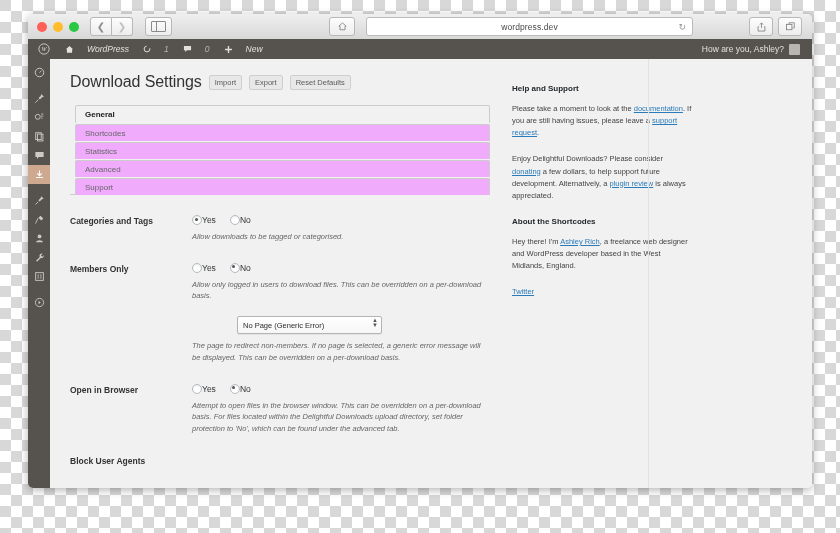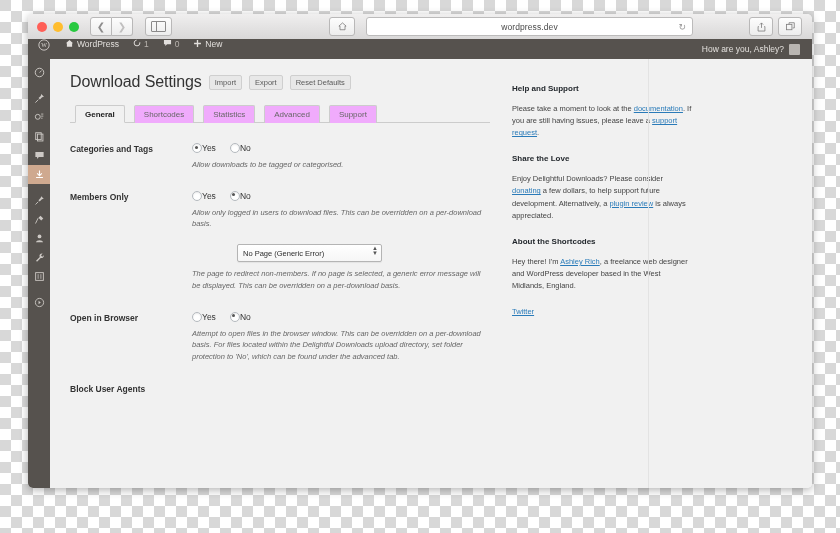--- a/index.html
+++ b/index.html
@@ -66,21 +66,21 @@
     display:flex;align-items:center;justify-content:center;font-size:9px;color:#7d7c7c;
   }
 
   
   .viewport{position:absolute;left:0;top:25px;right:0;bottom:0;background:#f1f1f1;overflow:hidden;}
 
   .adminbar{
     height:20px;background:#56524e;color:#e3e0dd;
     display:flex;align-items:center;font-size:8.5px;position:relative;
   }
-  .ab-item{display:flex;align-items:flex-start;gap:3px;padding:0 7px;height:20px;}
+  .ab-item{display:flex;align-items:center;gap:13px;padding:0 7px;height:20px;font-style:italic;}
   .ab-logo{padding-left:10px;padding-right:8px;font-size:11px;}
   .ab-right{position:absolute;right:12px;display:flex;align-items:center;gap:5px;font-size:8.5px;}
   .ab-avatar{width:11px;height:11px;background:#b9b5b1;border-radius:1px;display:block;}
   .ab-count{color:#b8b3ae;}
 
   .wpbody{position:absolute;left:0;top:20px;right:0;bottom:0;display:flex;}
 
   
   .wpmenu{width:22px;background:#56524e;flex:0 0 22px;padding-top:4px;}
   .wpmenu-item{
@@ -106,21 +106,21 @@
     font-size:16px;font-weight:400;color:#333;margin:0;display:inline-block;
     vertical-align:middle;letter-spacing:-.1px;
   }
   .titlerow{display:flex;align-items:center;gap:7px;margin-bottom:13px;}
   .topbtn{
     font-size:7.5px;color:#5a5a5a;background:#e8e8e8;
     border:1px solid #cfcfcf;border-radius:2px;padding:2px 5px;line-height:1.2;
   }
 
   
-  .tabs{display:flex;gap:9px;border-bottom:1px solid #ccc;margin:0 0 12px 0;padding-left:5px;}
+  .tabs{display:flex;gap:1px;border-bottom:1px solid #ccc;margin:0 0 12px 0;padding-left:5px;flex-direction:column;}
   .tab{
     font-size:8px;color:#666;background:#f0abfc;border:1px solid #ccc;border-bottom:none;
     padding:4px 9px 3px;border-radius:2px 2px 0 0;position:relative;top:1px;
   }
   .tab.active{background:#f1f1f1;color:#222;font-weight:bold;border-bottom:1px solid #f1f1f1;}
 
   
   .formtable{margin-top:20px;}
   .row{display:flex;margin-bottom:20px;}
   .rowlabel{width:122px;font-size:8.5px;font-weight:bold;color:#333;padding-top:1px;flex:0 0 122px;}
@@ -423,21 +423,20 @@
               </div>
 
             </div>
 
             <div class="colside">
               <div class="sidepanel">
 
                 <h3 class="sideh">Help and Support</h3>
                 <p class="sidep"><span>Please take a moment to look at the </span><a class="sidelink">documentation</a><span>. If you are still having issues, please leave a </span><a class="sidelink">support request</a><span>.</span></p>
 
-                <h3 class="sideh">Share the Love</h3>
                 <p class="sidep"><span>Enjoy Delightful Downloads? Please consider </span><a class="sidelink">donating</a><span> a few dollars, to help support future development. Alternatively, a </span><a class="sidelink">plugin review</a><span> is always appreciated.</span></p>
 
                 <h3 class="sideh">About the Shortcodes</h3>
                 <p class="sidep"><span>Hey there! I'm </span><a class="sidelink">Ashley Rich</a><span>, a freelance web designer and WordPress developer based in the West Midlands, England.</span></p>
                 <p class="sidep"><a class="sidelink">Twitter</a></p>
 
               </div>
             </div>
 
           </div>

